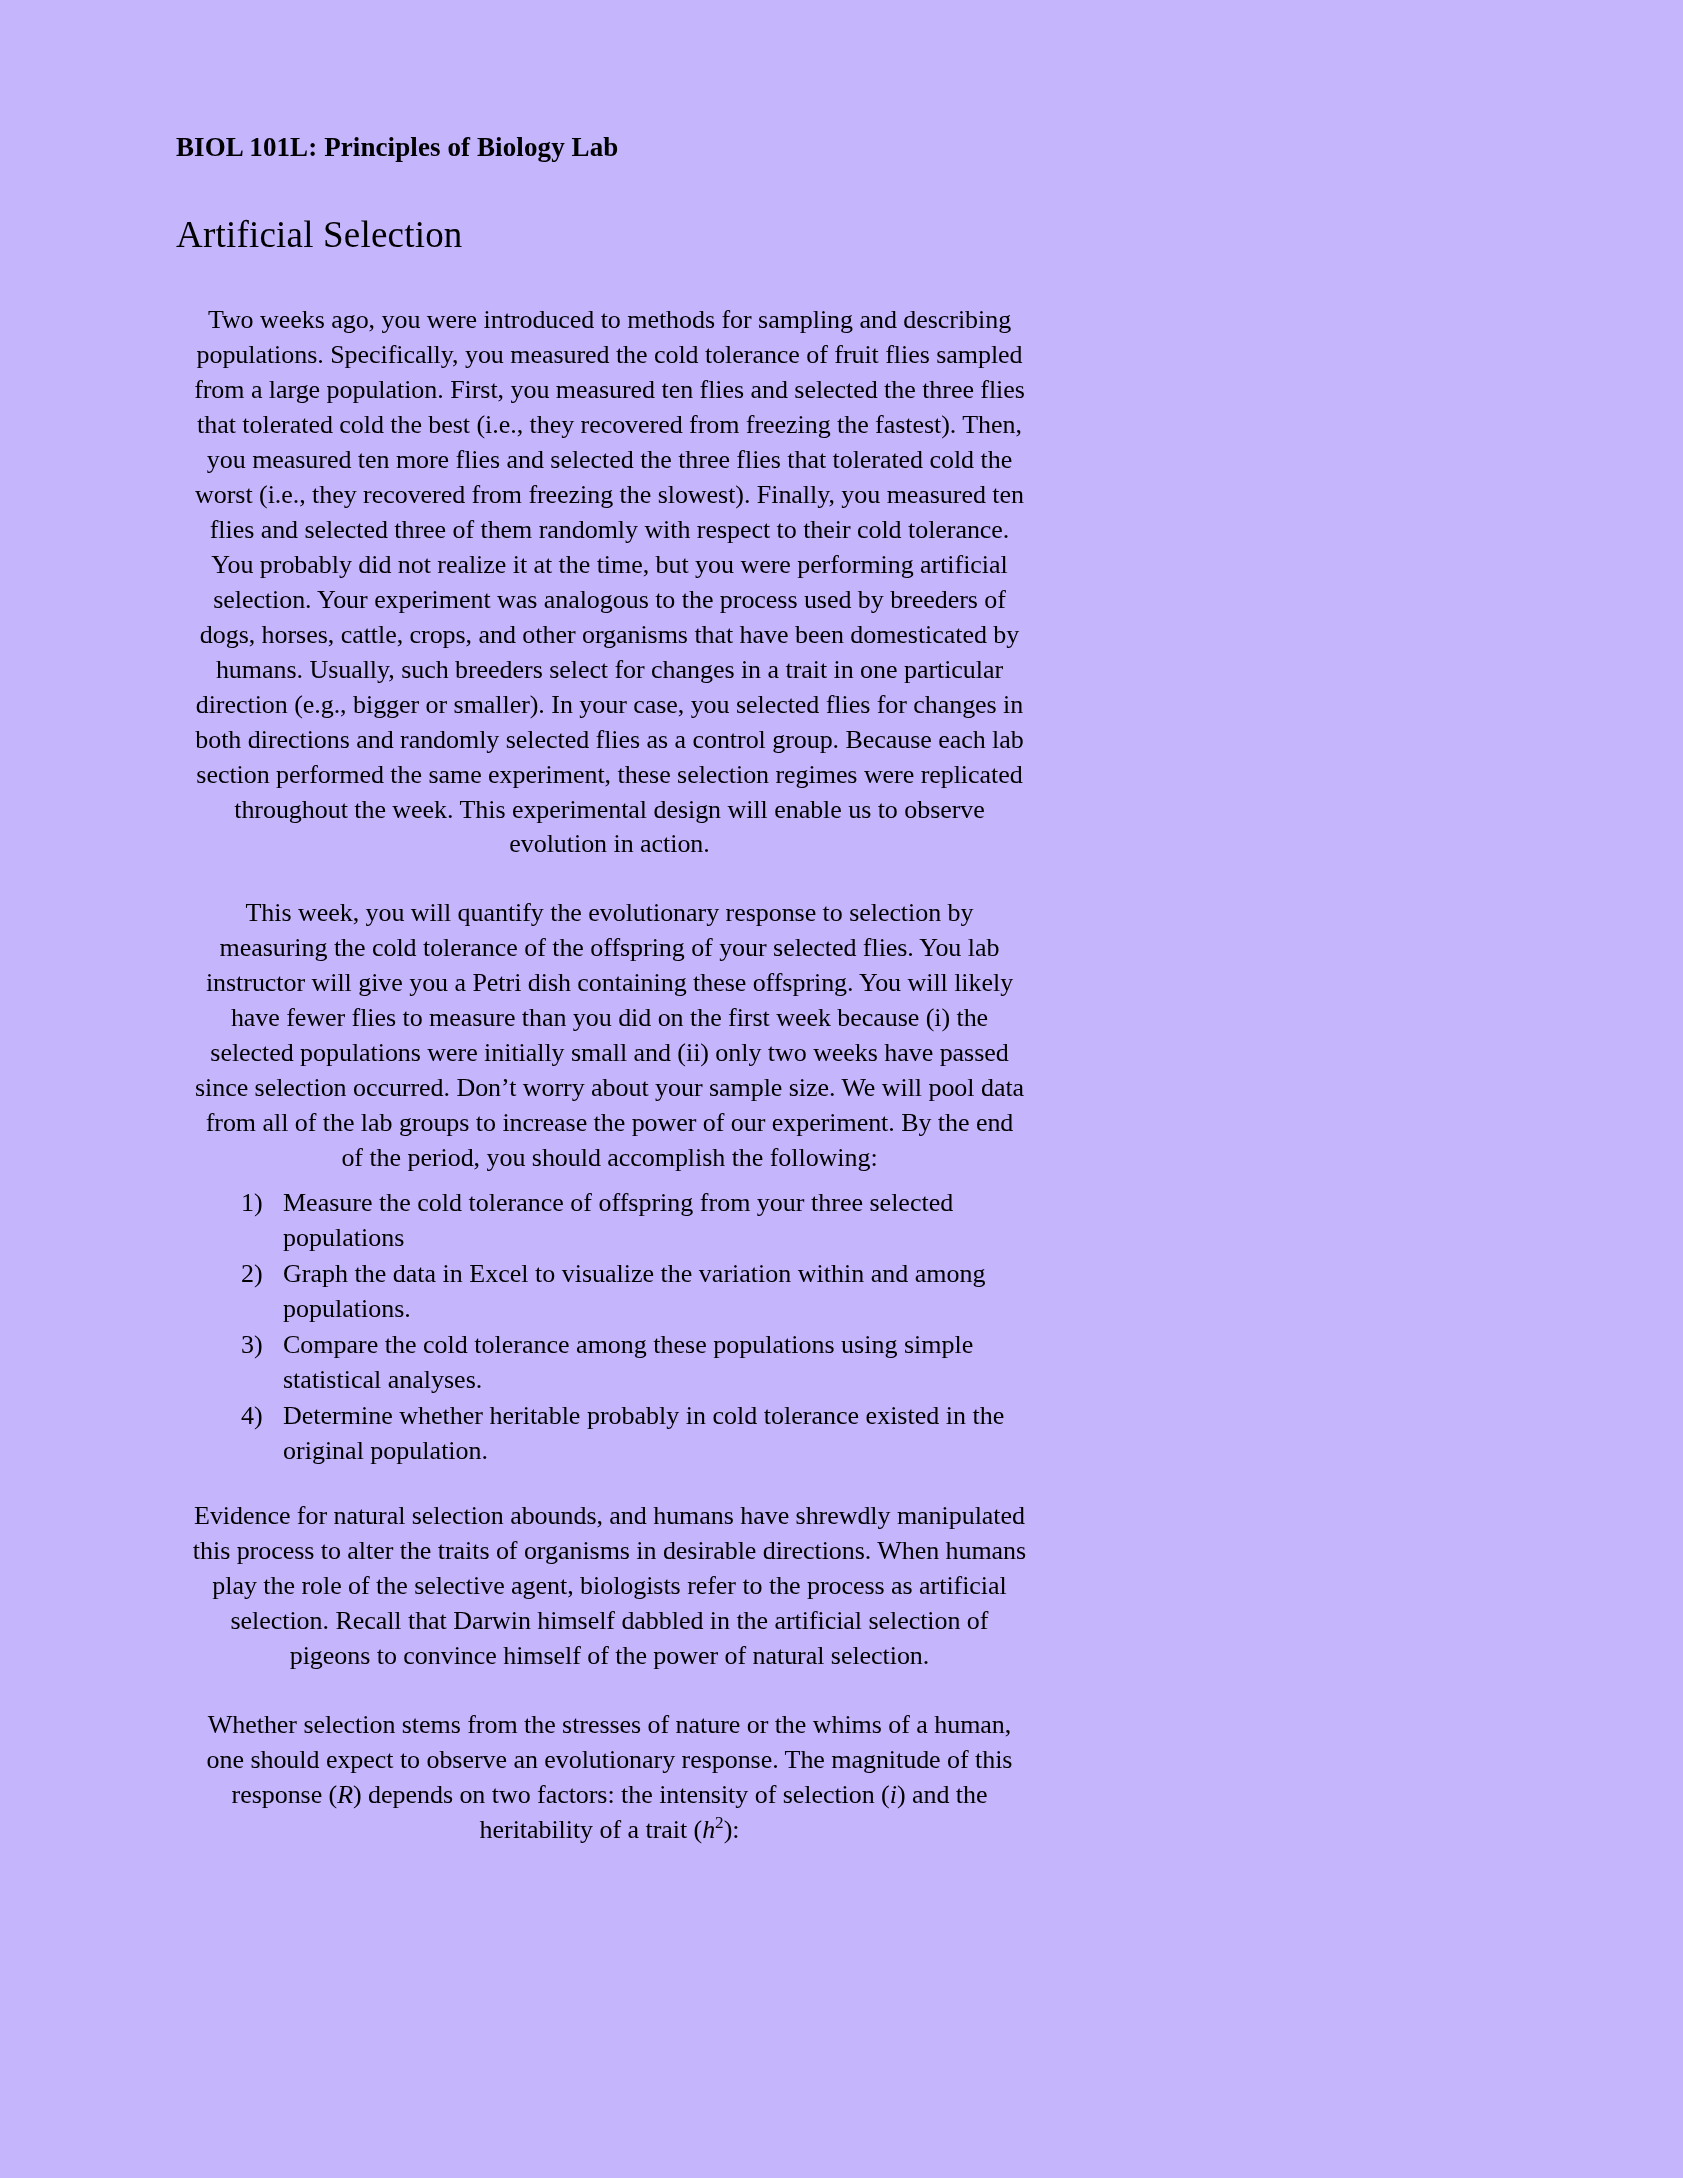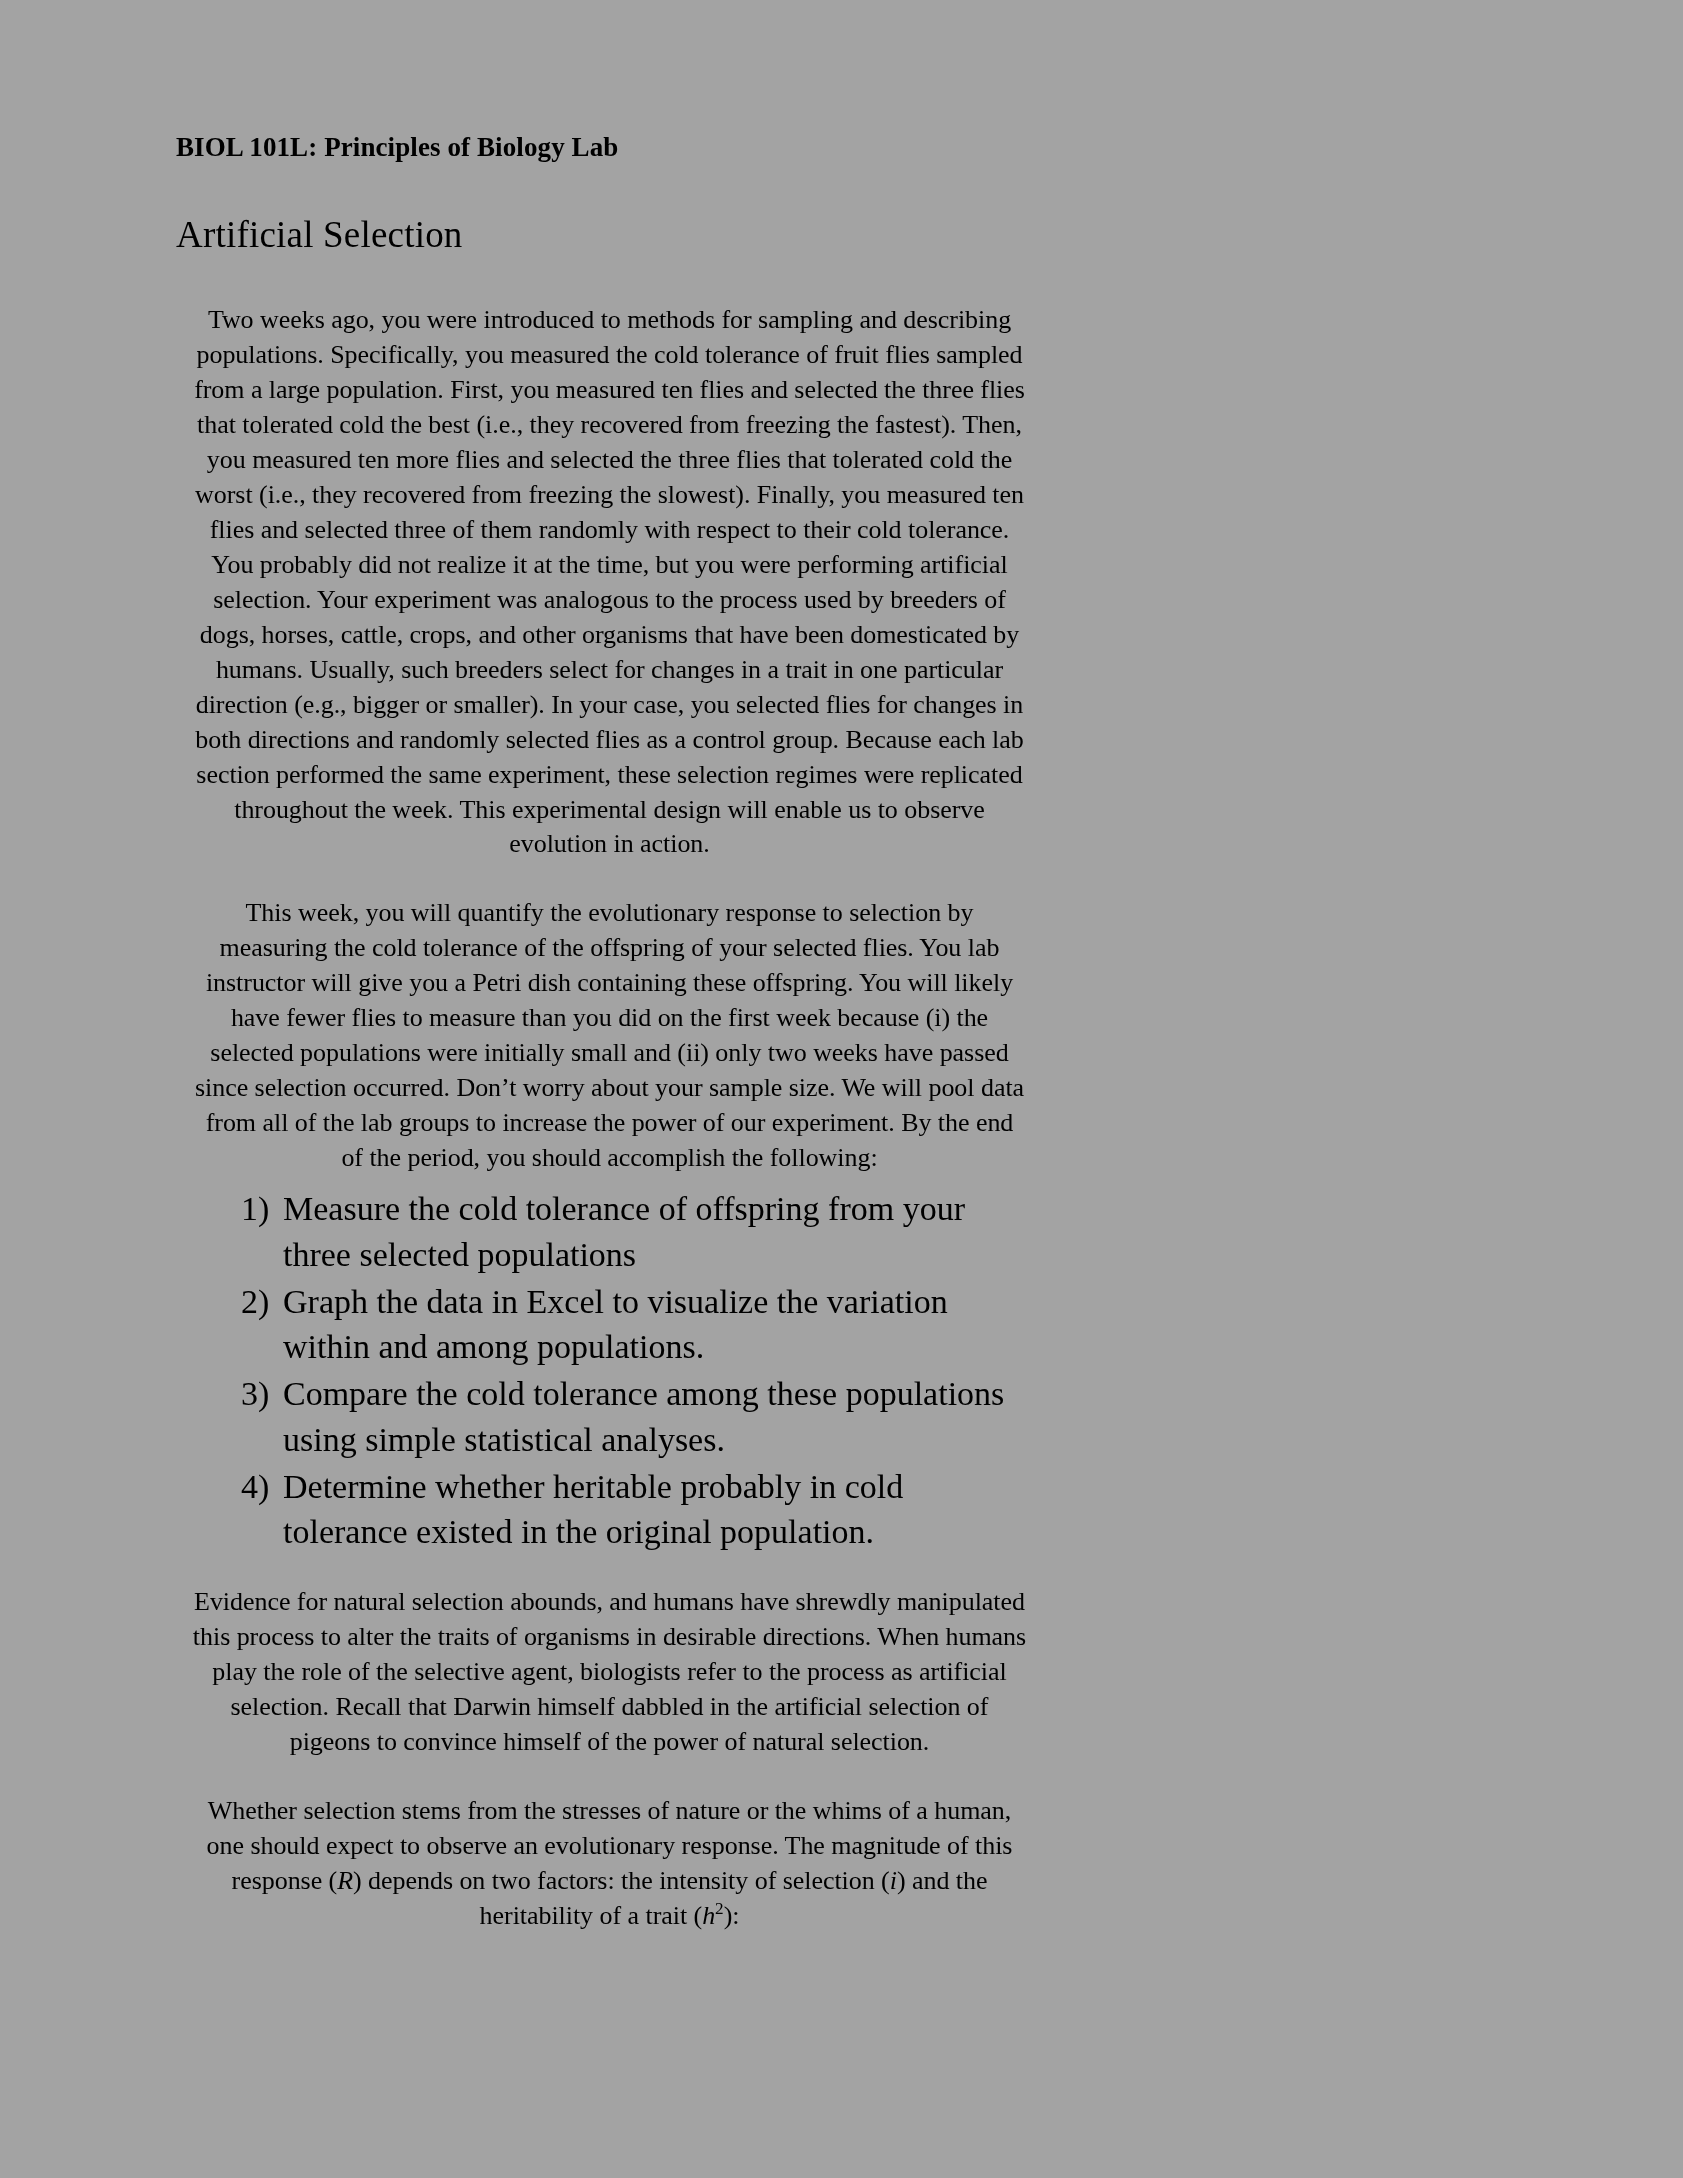--- a/index.html
+++ b/index.html
@@ -4,21 +4,21 @@
 <style>
   html, body {
     margin: 0;
     padding: 0;
     background: #ffffff;
   }
   .page {
     position: relative;
     width: 1683px;
     height: 2178px;
-    background: #a3a3a3;
+    background: #c4b5fd;
     margin: 0 auto;
     overflow: hidden;
     font-family: "Liberation Serif", "DejaVu Serif", serif;
     color: #000000;
   }
   .content {
     position: absolute;
     left: 176px;
     top: 131px;
     width: 851px;
@@ -48,21 +48,21 @@
     margin-bottom: 0;
   }
   ol.task-list {
     margin: 10px 0 30px 0;
     padding: 0 0 0 65px;
     list-style: none;
     counter-reset: tasknum;
   }
   ol.task-list > li {
     position: relative;
-    font-size: 34px;
+    font-size: 26px;
     line-height: 1.345;
     padding-left: 42px;
     margin: 0 0 1px 0;
     counter-increment: tasknum;
   }
   ol.task-list > li::before {
     content: counter(tasknum) ")";
     position: absolute;
     left: 0;
     top: 0;

